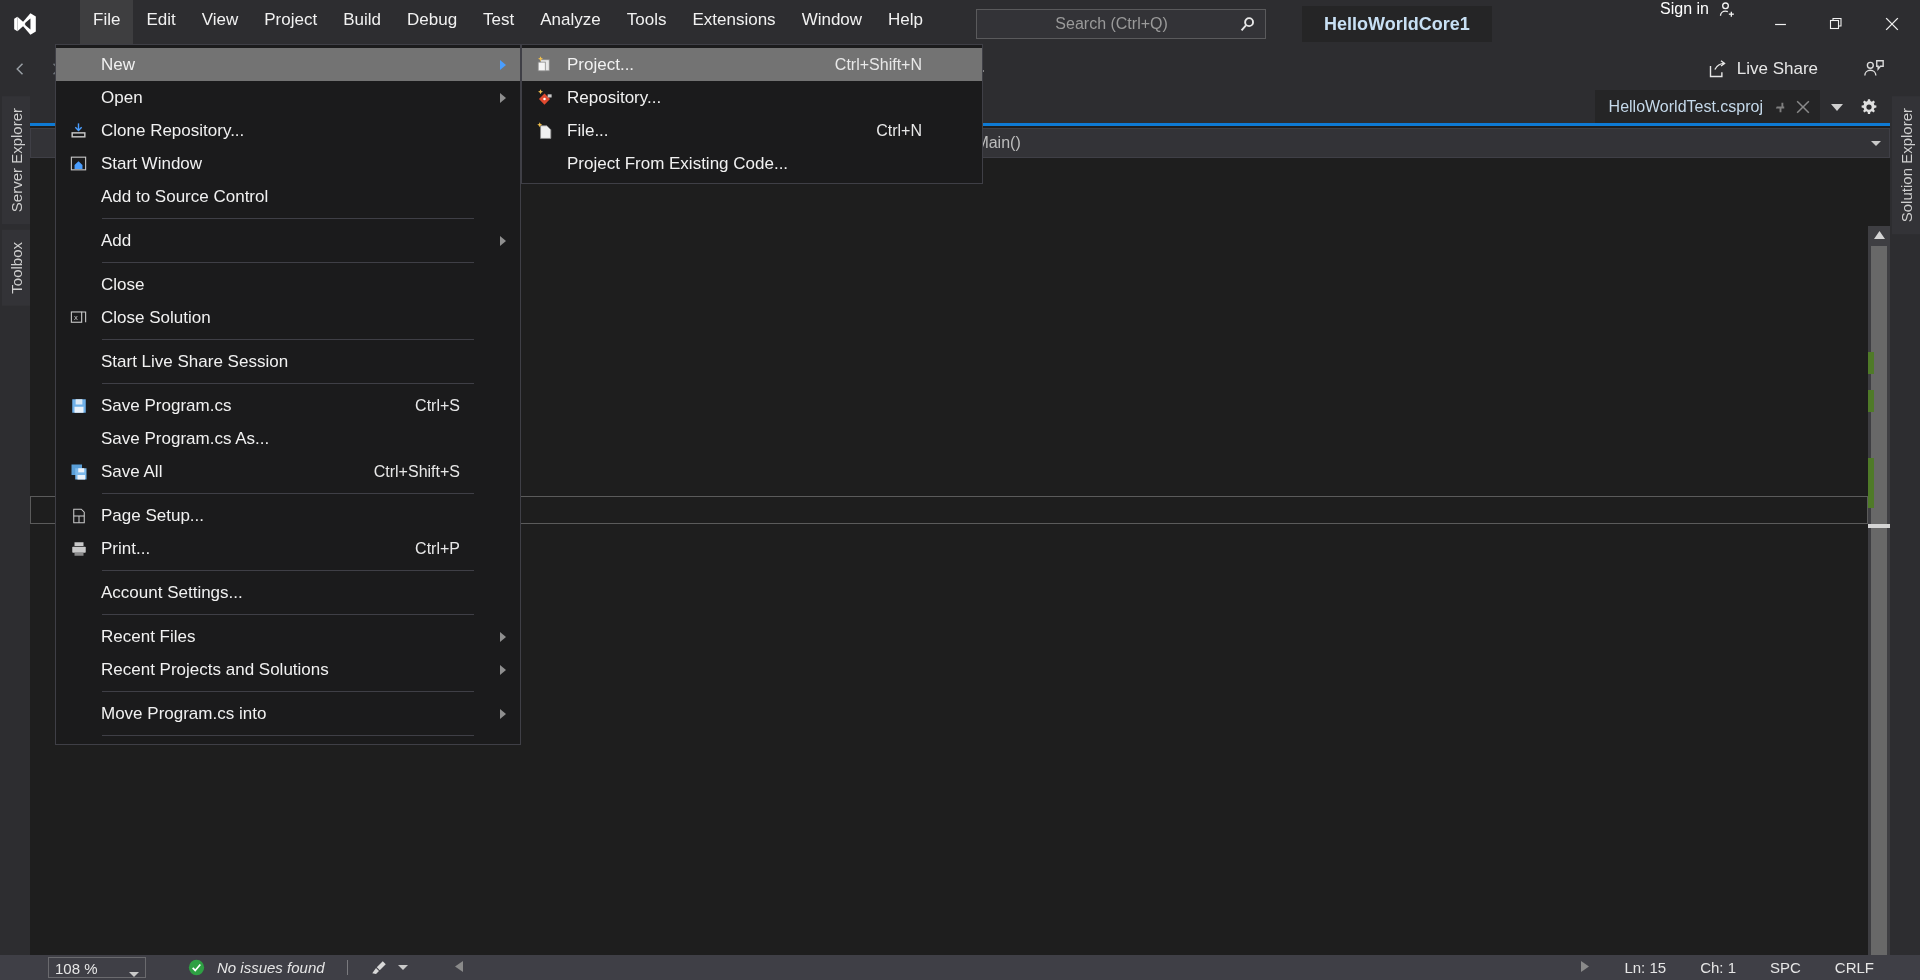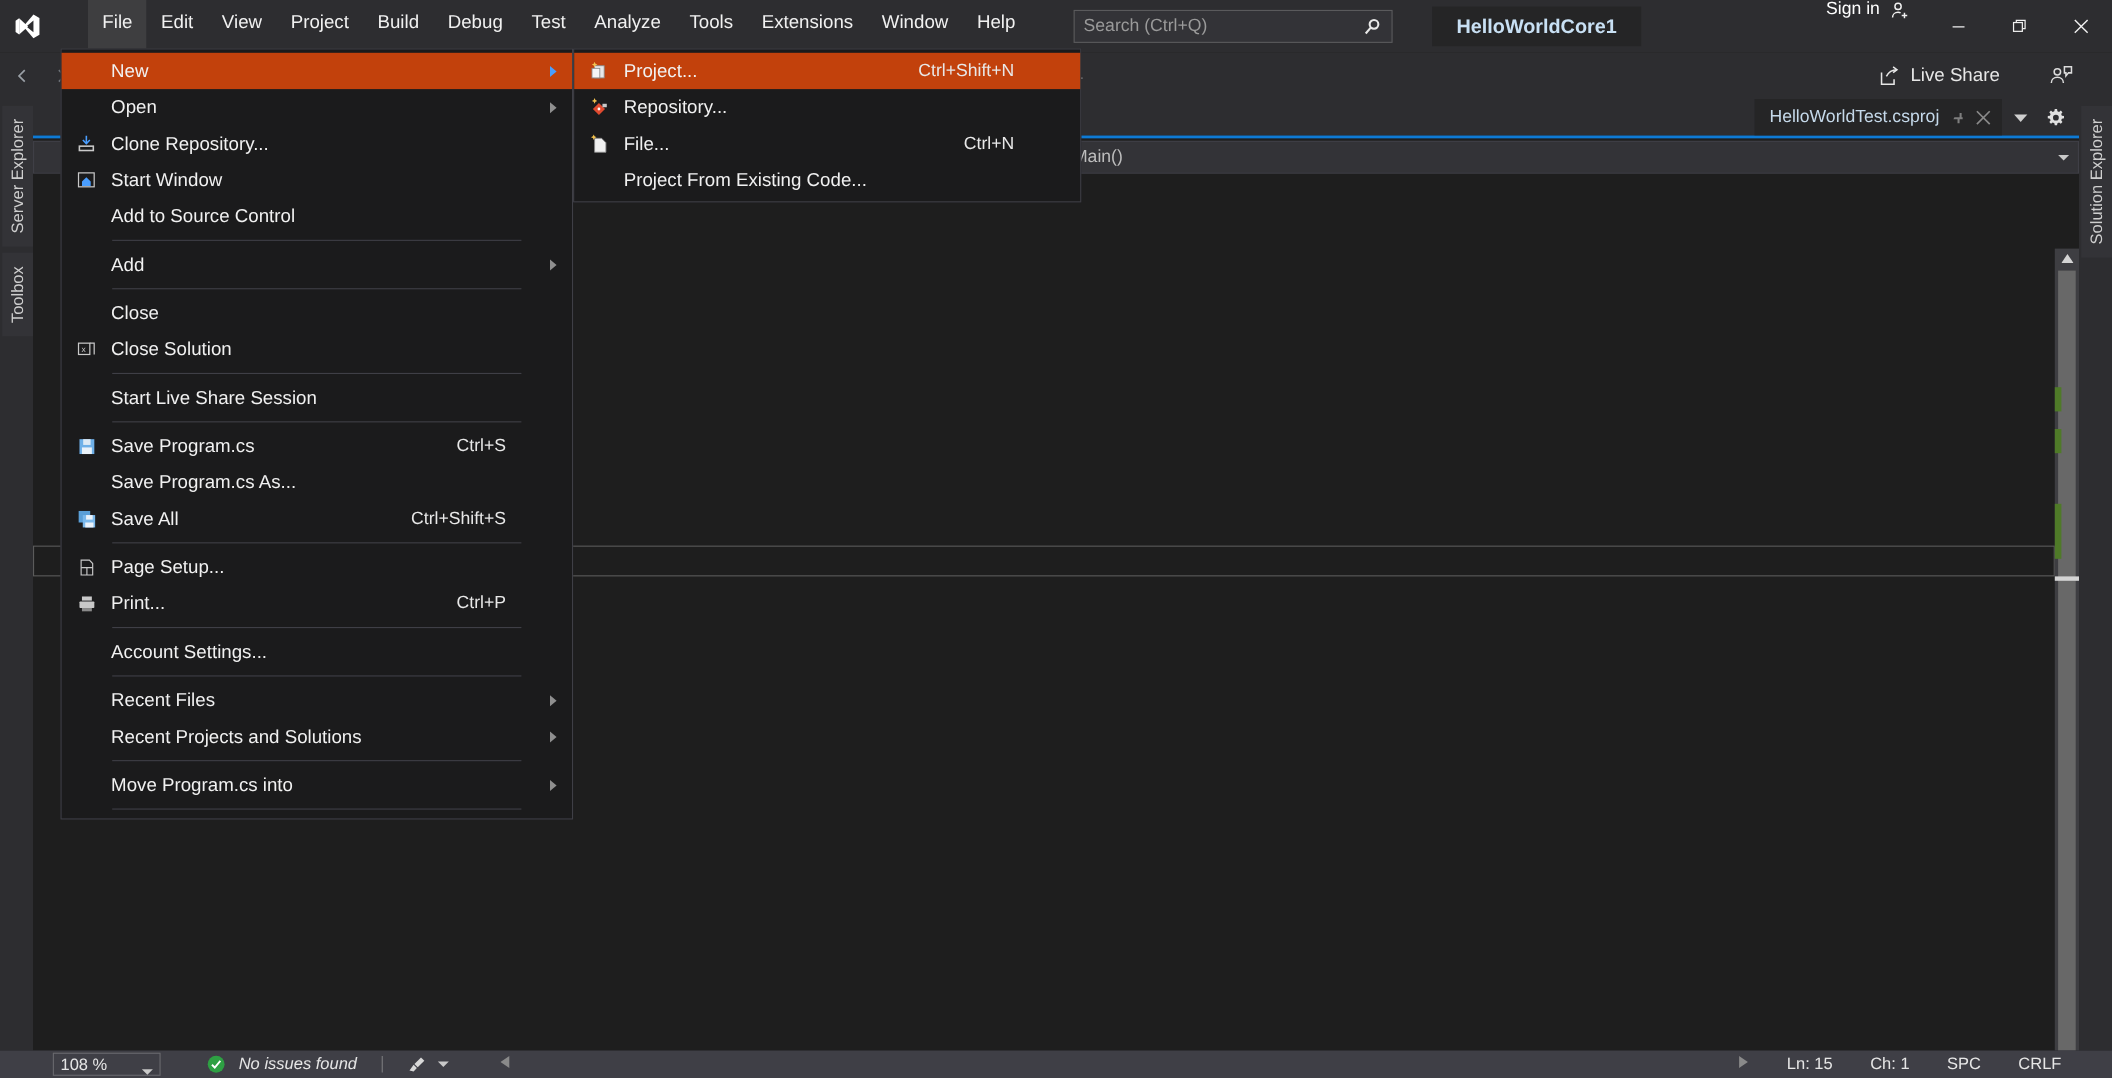--- a/index.html
+++ b/index.html
@@ -25,21 +25,21 @@
   }
   .menu-item.active { background: #3e3e40; }
 
   .searchbox {
     margin-left: 40px; width: 290px; height: 30px; background: #333337;
     border: 1px solid #5a5a5c; display: flex; align-items: center;
     padding: 0 8px; position: relative;
   }
   .searchbox input {
     flex: 1; background: transparent; border: 0; outline: none;
-    color: #c5c5c5; font-size: 16px; font-family: "Liberation Sans", sans-serif;
+    color: #c5c5c5; font-size: 16px; font-family: "Liberation Sans", sans-serif; text-align: center;
   }
   .searchbox input::placeholder { color: #9a9a9a; }
 
   .solution-name {
     margin-left: 36px; height: 36px; display: flex; align-items: center;
     padding: 0 22px; background: #252526; color: #c8e0f4; font-size: 18px; font-weight: bold;
   }
   .title-right { margin-left: auto; display: flex; align-items: center; height: 48px; }
   .signin {
     display: flex; gap: 9px; color: #ffffff;
@@ -136,21 +136,21 @@
 
   
   .dropdown {
     position: absolute; left: 55px; top: 44px; width: 466px;
     background: #1b1b1c; border: 1px solid #3f3f46; padding: 3px 0; z-index: 50;
   }
   .mi {
     position: relative; display: flex; align-items: center;
     height: 33px; color: #f1f1f1; font-size: 17px; padding-left: 0;
   }
-  .mi.hl { background: #c2410c; }
+  .mi.hl { background: #737373; }
   .mi .gutter {
     width: 45px; min-width: 45px; display: flex; align-items: center; justify-content: center;
   }
   .mi .label { flex: 1; }
   .mi .accel { color: #e8e8e8; padding-right: 60px; font-size: 16px; }
   .mi .sub-arrow {
     position: absolute; right: 14px; width: 0; height: 0;
     border-top: 5px solid transparent; border-bottom: 5px solid transparent;
     border-left: 6px solid #4a9eff;
   }

